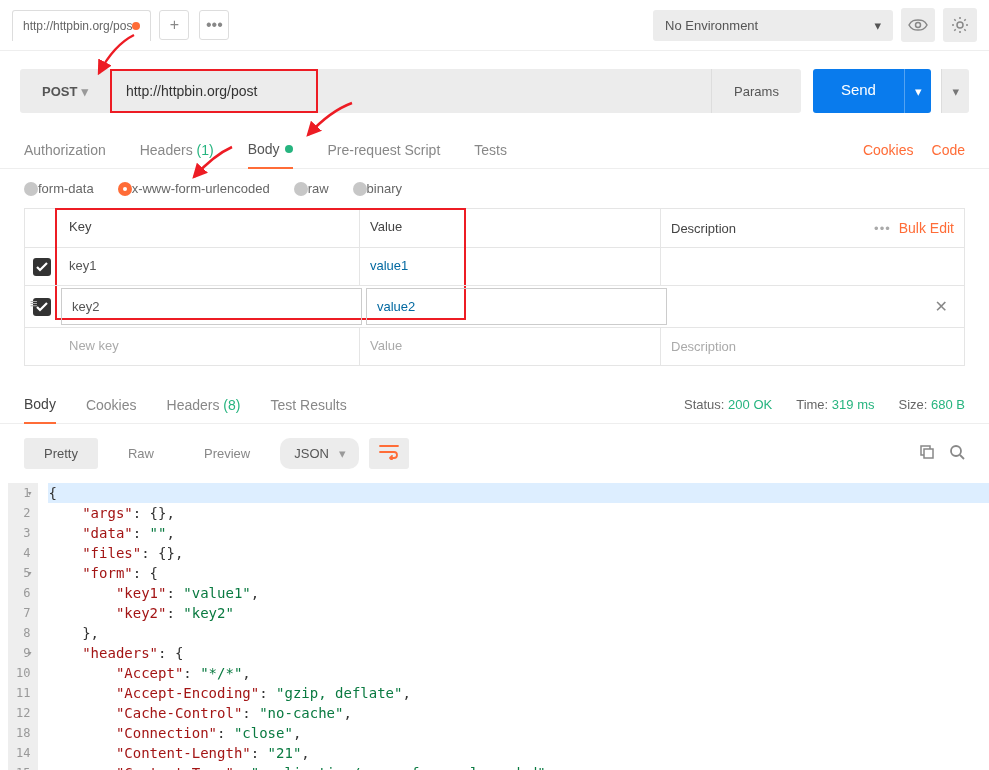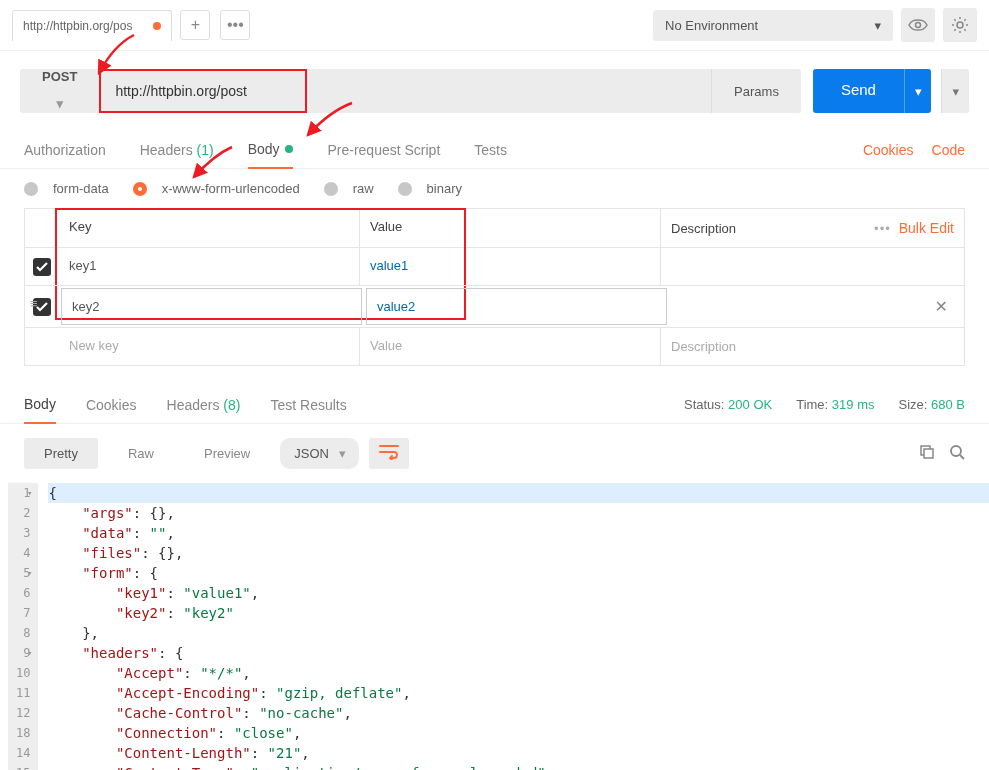--- a/index.html
+++ b/index.html
@@ -1,51 +1,51 @@
 <!DOCTYPE html>
 <html><head>
 <meta charset="utf-8">
 <style>
 * { box-sizing: border-box; margin: 0; padding: 0; }
 body { font-family: -apple-system, BlinkMacSystemFont, "Segoe UI", Arial, sans-serif; font-size: 13px; color: #333; background: #fff; width: 989px; overflow: hidden; }
 
 
 .top-bar { display: flex; align-items: center; padding: 8px 12px; border-bottom: 1px solid #eee; }
-.tab { display: flex; align-items: center; padding: 8px 10px; border: 1px solid #ddd; border-bottom: none; border-radius: 3px 3px 0 0; font-size: 12px; color: #666; gap: 21px; }
+.tab { display: flex; align-items: center; padding: 8px 10px; border: 1px solid #ddd; border-bottom: none; border-radius: 3px 3px 0 0; font-size: 12px; color: #666; gap: 0; }
 .tab-dot { width: 8px; height: 8px; border-radius: 50%; background: #ff6c37; }
 .tab-actions { display: flex; align-items: center; margin-left: 8px; gap: 10px; }
 .square-btn { width: 30px; height: 30px; display: flex; align-items: center; justify-content: center; border: 1px solid #ddd; border-radius: 3px; color: #888; cursor: pointer; font-size: 16px; }
 .spacer { flex: 1; }
 .env-select { display: flex; align-items: center; padding: 8px 12px; background: #ececec; border-radius: 3px; width: 240px; justify-content: space-between; color: #555; cursor: pointer; }
 .top-icon { width: 34px; height: 34px; display: flex; align-items: center; justify-content: center; background: #ececec; border-radius: 3px; margin-left: 8px; color: #777; cursor: pointer; }
 
 
 .request-bar { display: flex; align-items: stretch; padding: 18px 20px; gap: 0; }
-.method-dd { display: flex; align-items: center; padding: 0 22px; background: #ececec; border-radius: 3px 0 0 3px; font-weight: bold; color: #555; gap: 12px; cursor: pointer; position: relative; flex-direction: column; }
+.method-dd { display: flex; align-items: center; padding: 0 22px; background: #ececec; border-radius: 3px 0 0 3px; font-weight: bold; color: #555; gap: 4px; cursor: pointer; position: relative; }
 .url-input { flex: 1; padding: 12px 14px; border: 2px solid #ed1c24; background: #ececec; font-size: 14px; color: #333; outline: none; max-width: 208px; }
 .url-remainder { flex: 1; background: #ececec; display: flex; align-items: center; }
 .params-btn { padding: 0 22px; background: #ececec; border-left: 1px solid #ddd; border-radius: 0 3px 3px 0; display: flex; align-items: center; color: #555; cursor: pointer; }
 .send-group { display: flex; margin-left: 12px; }
 .send-btn { background: #097bed; color: #fff; padding: 12px 28px; border-radius: 3px 0 0 3px; font-weight: 500; font-size: 15px; cursor: pointer; }
 .send-dd { background: #097bed; border-left: 1px solid rgba(255,255,255,.3); padding: 0 10px; display: flex; align-items: center; border-radius: 0 3px 3px 0; color: #fff; cursor: pointer; }
 .save-group { display: flex; margin-left: 10px; }
 .save-btn { background: #ececec; color: #555; font-weight: 500; font-size: 15px; padding: 12px 22px; border-radius: 3px 0 0 3px; cursor: pointer; }
 .save-dd { background: #ececec; border-left: 1px solid #ddd; padding: 0 10px; display: flex; align-items: center; border-radius: 0 3px 3px 0; color: #777; cursor: pointer; }
 
 
 .req-tabs { display: flex; align-items: center; padding: 0 24px; border-bottom: 1px solid #eee; }
 .req-tab { padding: 10px 0; margin-right: 34px; color: #888; cursor: pointer; font-size: 14px; }
 .req-tab.active { color: #555; border-bottom: 2px solid #ff6c37; margin-bottom: -1px; }
 .count-green { color: #26b47f; }
 .body-dot { display: inline-block; width: 8px; height: 8px; border-radius: 50%; background: #26b47f; margin-left: 2px; vertical-align: 1px; }
 .cookies-code { margin-left: auto; display: flex; gap: 18px; color: #ff6c37; font-size: 14px; }
 
 
 .body-type { display: flex; align-items: center; padding: 12px 24px; gap: 24px; }
-.radio-item { display: flex; align-items: center; gap: 15px; color: #666; cursor: pointer; }
+.radio-item { display: flex; align-items: center; gap: 0; color: #666; cursor: pointer; }
 .radio-circ { width: 14px; height: 14px; border-radius: 50%; background: #c7c7c7; position: relative; }
 .radio-circ.selected { background: #ff6c37; }
 .radio-circ.selected::after { content: ''; position: absolute; width: 4px; height: 4px; border-radius: 50%; background: #fff; top: 5px; left: 5px; }
 
 
 .kv-wrap { position: relative; padding: 0 24px 8px 24px; }
 .kv-red-box { position: absolute; border: 2px solid #ed1c24; top: 0; left: 55px; width: 411px; height: 112px; pointer-events: none; }
 .kv-table { border: 1px solid #e5e5e5; }
 .kv-row { display: flex; align-items: stretch; min-height: 38px; border-top: 1px solid #e5e5e5; }
 .kv-row:first-child { border-top: none; }

